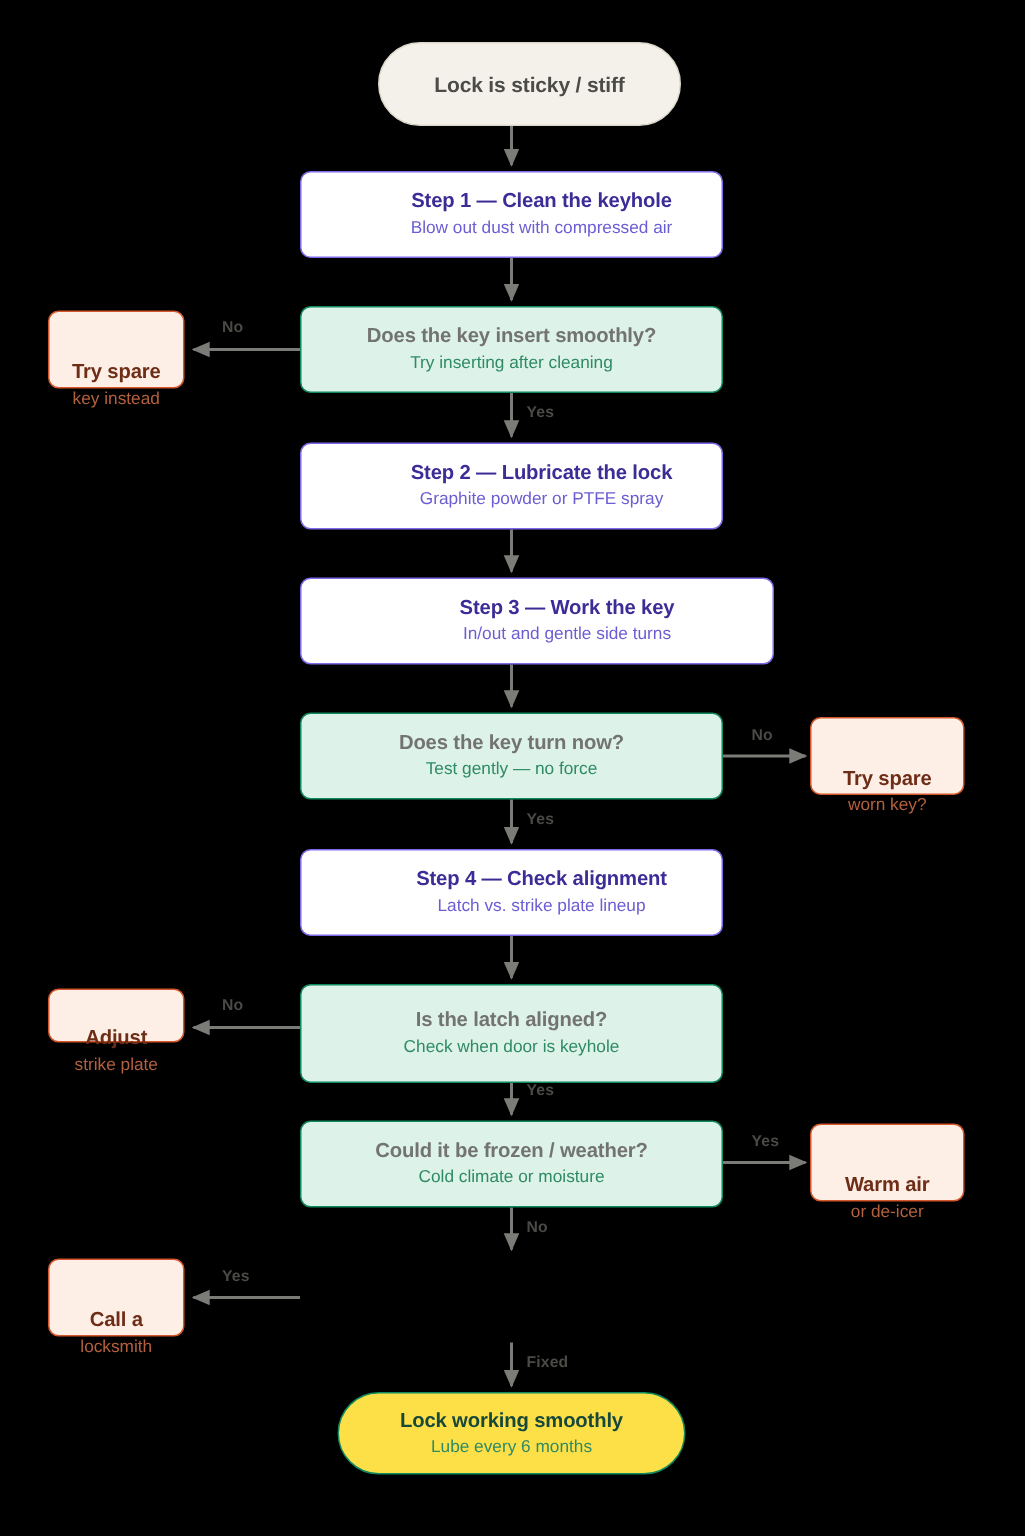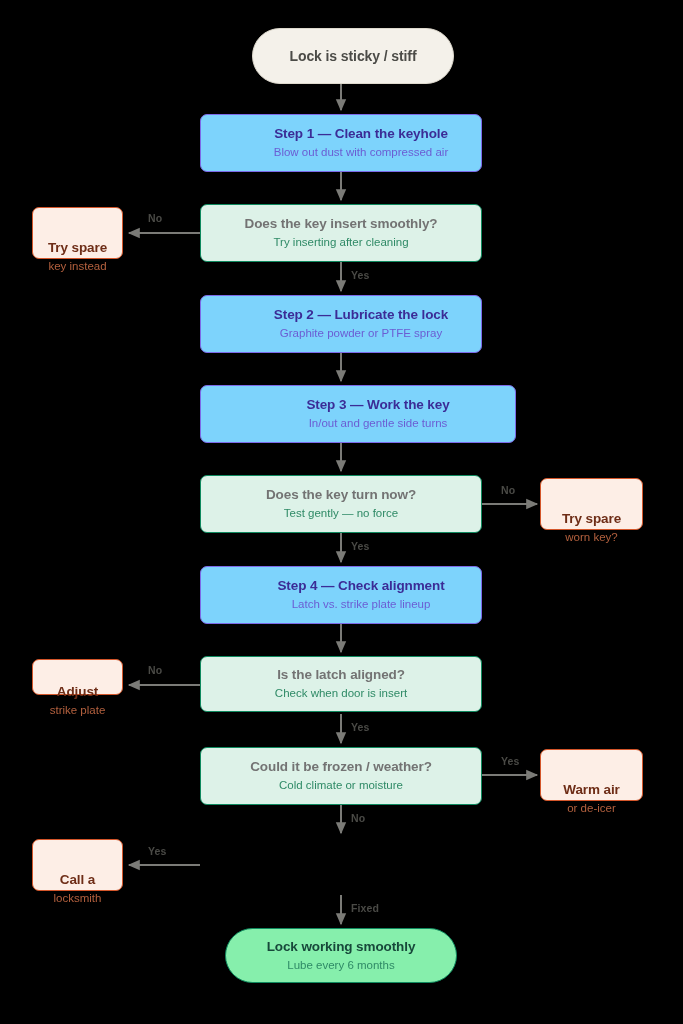--- a/index.html
+++ b/index.html
@@ -51,21 +51,21 @@
   
   .n-start {
     background: #f4f1ea;
     border: 1.4px solid #ded9cd;
     border-radius: 999px;
   }
   .n-start .title { color: #4b4b47; font-size: 14px; }
 
   
   .n-step {
-    background: #7dd3fc;
+    background: #ffffff;
     border: 1.4px solid #7c6ae8;
     border-radius: 7px;
     padding-left: 40px;
   }
   .n-step .title { color: #3b2c96; }
   .n-step .sub   { color: #6b5dd3; }
 
   
   .n-decision {
     background: #ddf2e8;
@@ -79,21 +79,21 @@
   .n-alt {
     background: #fdeee6;
     border: 1.4px solid #d4562a;
     border-radius: 7px;
   }
   .n-alt .title { color: #6e2d17; font-size: 13.5px; margin-top: 47px; }
   .n-alt .sub   { color: #b3603e; font-size: 11.5px; }
 
   
   .n-end {
-    background: #86efac;
+    background: #fde047;
     border: 1.4px solid #0f8a5f;
     border-radius: 999px;
     align-items: center;
   }
   .n-end .title { color: #17483a; }
   .n-end .sub   { color: #2f8a66; }
 
   .edge-label {
     position: absolute;
     font-size: 10.5px;
@@ -185,23 +185,23 @@
   <div class="node n-alt" style="left:540px; top:478px; width:103px; height:52px;">
     <div class="title">Try spare</div>
     <div class="sub">worn key?</div>
   </div>
 
   <div class="node n-step" style="left:200px; top:566px; width:282px; height:58px;">
     <div class="title">Step 4 — Check alignment</div>
     <div class="sub">Latch vs. strike plate lineup</div>
   </div>
 
-  <div class="node n-decision" style="left:200px; top:656px; width:282px; height:56px;">
+  <div class="node n-decision" style="left:200px; top:656px; width:282px; height:66px;">
     <div class="title">Is the latch aligned?</div>
-    <div class="sub">Check when door is insert</div>
+    <div class="sub">Check when door is keyhole</div>
   </div>
 
   <div class="node n-alt" style="left:32px; top:659px; width:91px; height:36px;">
     <div class="title">Adjust</div>
     <div class="sub">strike plate</div>
   </div>
 
   <div class="node n-decision" style="left:200px; top:747px; width:282px; height:58px;">
     <div class="title">Could it be frozen / weather?</div>
     <div class="sub">Cold climate or moisture</div>

